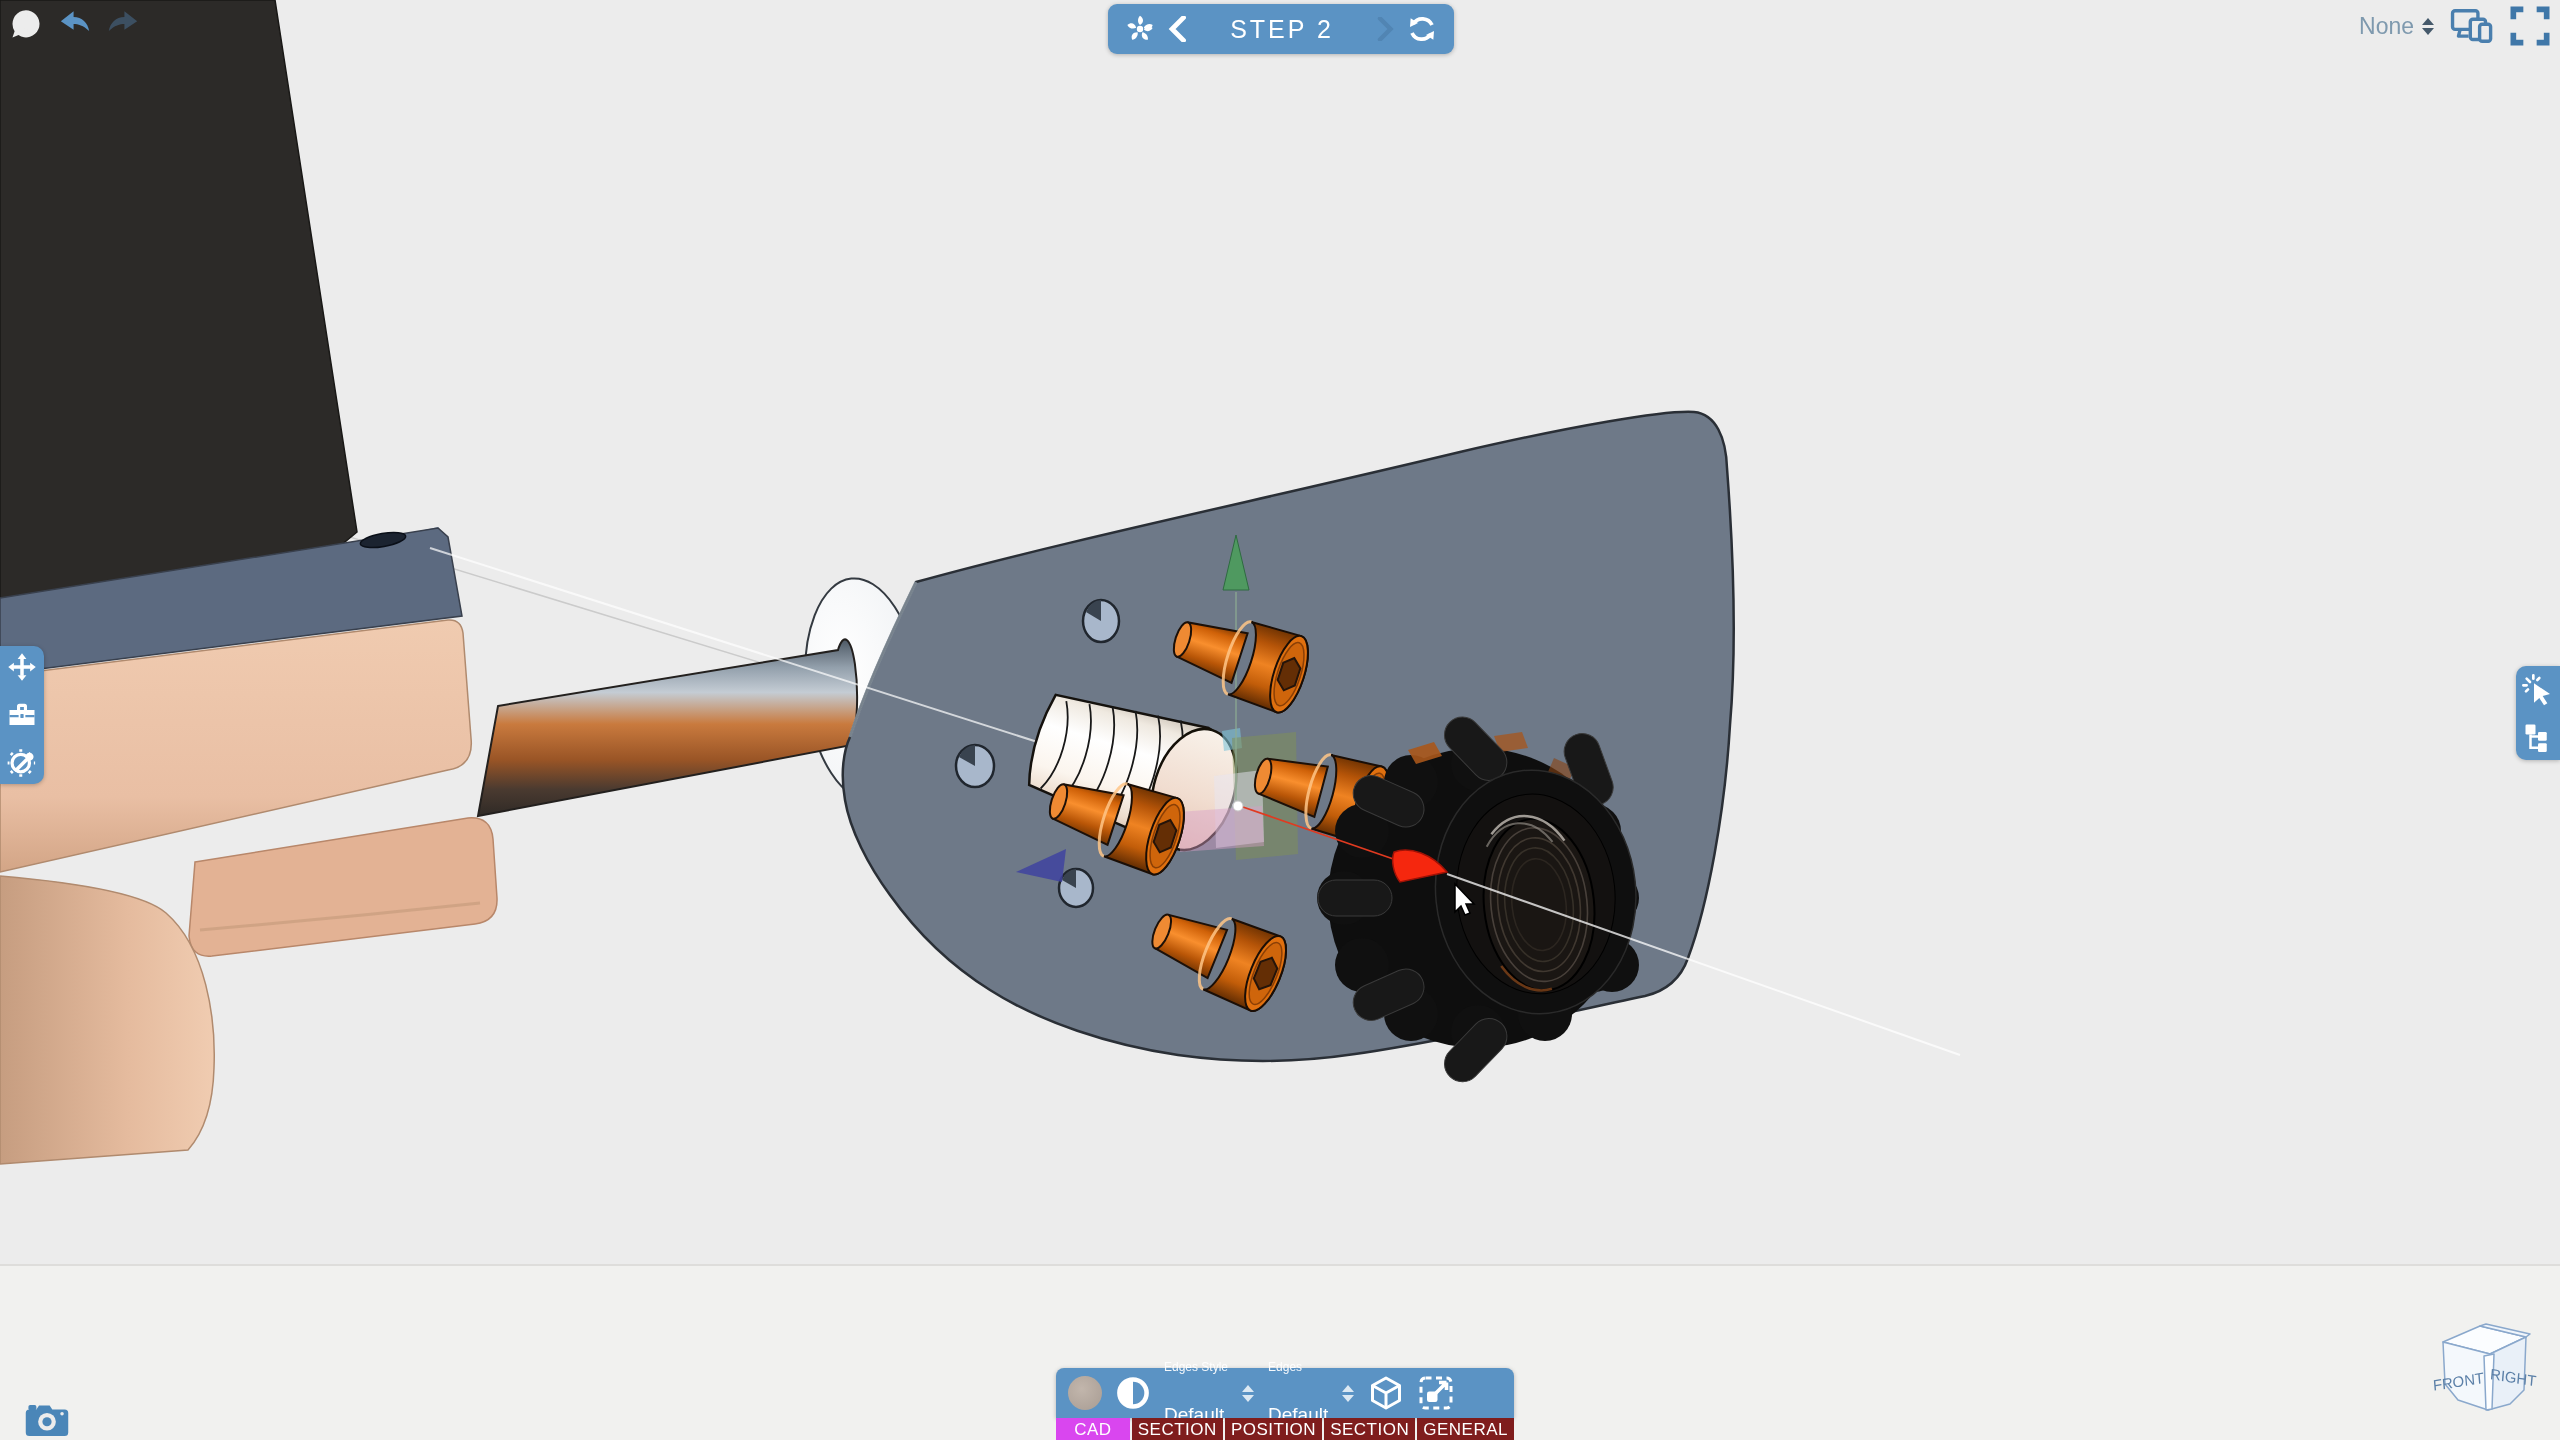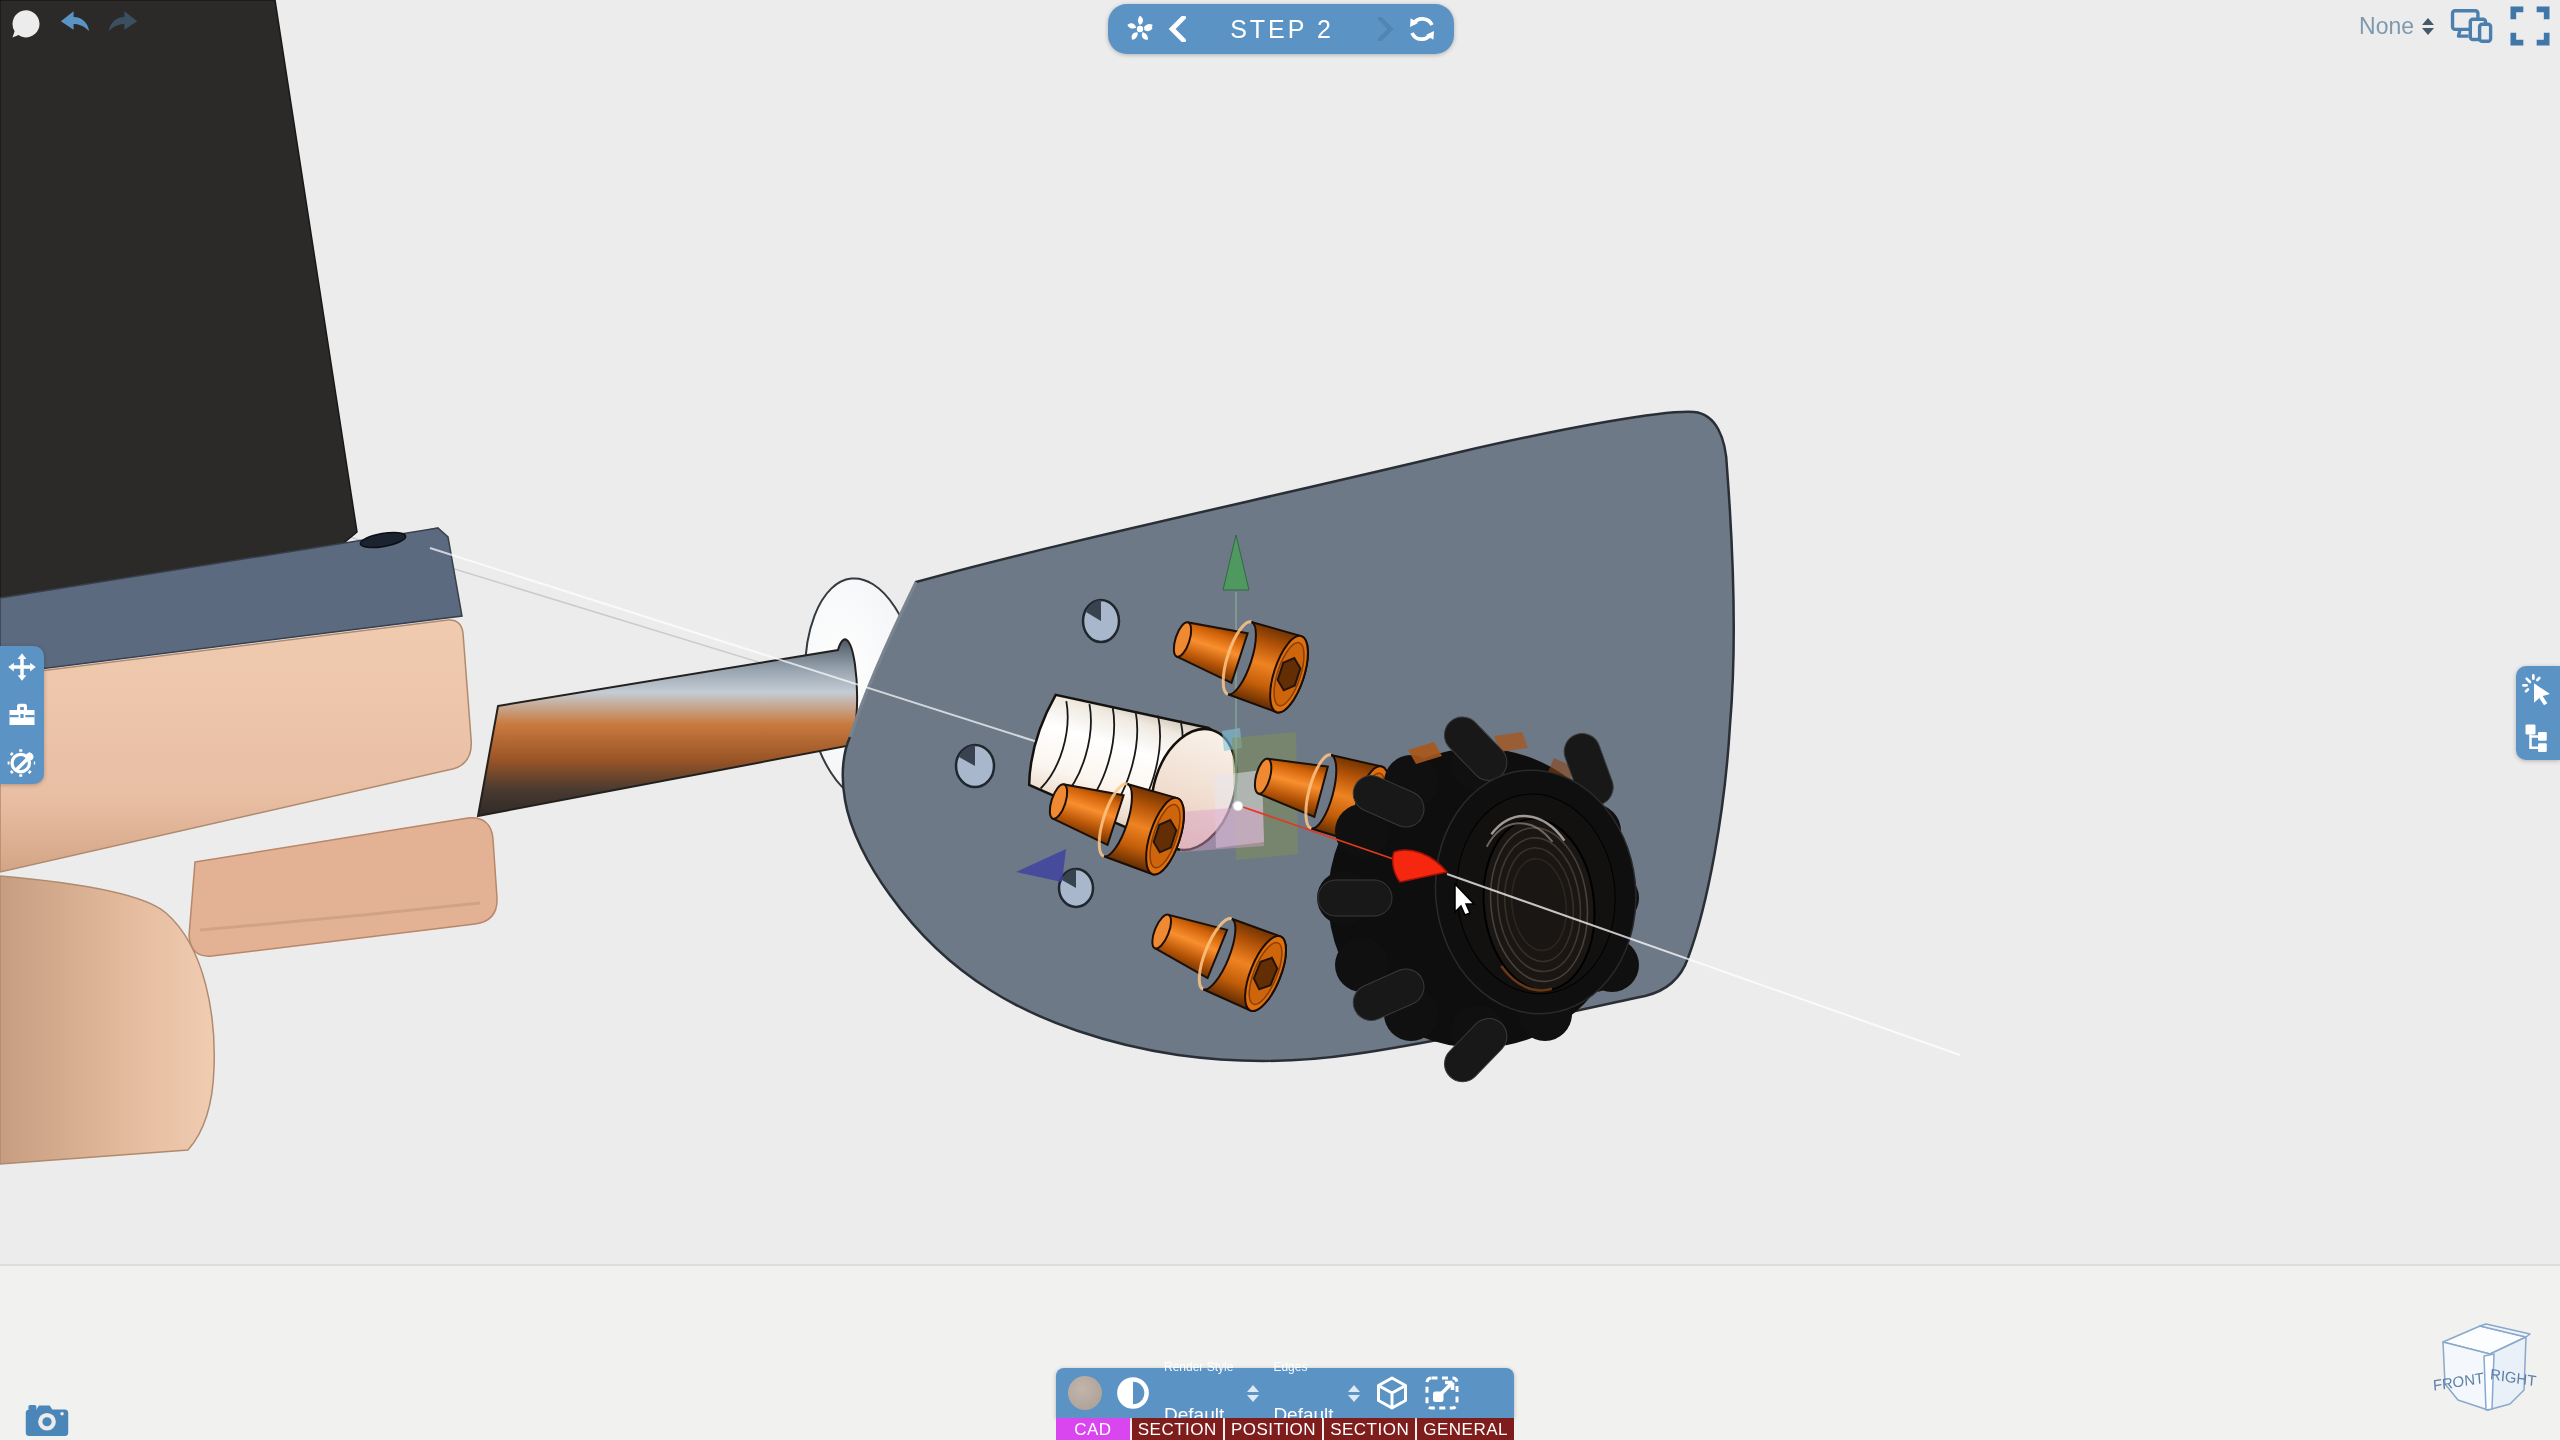--- a/index.html
+++ b/index.html
@@ -5,21 +5,21 @@
   html,body{margin:0;padding:0;background:#ececec;}
   .stage{position:relative;width:2560px;height:1440px;overflow:hidden;
          font-family:"Liberation Sans",sans-serif;background:#ececec;}
   .scene{position:absolute;left:0;top:0;}
   
   .bluebar{background:#5b93c4;box-shadow:0 1px 4px rgba(0,0,0,.25);}
   .icon-btn{display:flex;align-items:center;justify-content:center;cursor:pointer;}
   
   .tl-tools{position:absolute;left:8px;top:6px;display:flex;align-items:center;gap:14px;}
   
-  .stepbar{position:absolute;left:1108px;top:4px;width:346px;height:50px;border-radius:19px;
+  .stepbar{position:absolute;left:1108px;top:4px;width:346px;height:50px;border-radius:9px;
            display:flex;align-items:center;padding:0 16px;box-sizing:border-box;gap:10px;}
   .stepbar .label{flex:1;text-align:center;color:#fff;font-size:25px;letter-spacing:3px;font-weight:500;}
   
   .tr-tools{position:absolute;right:10px;top:6px;display:flex;align-items:center;gap:16px;margin-left:28px;}
   .none-select{display:flex;align-items:center;gap:8px;color:#7e99ae;font-size:23px;cursor:pointer;}
   .stepper{display:flex;flex-direction:column;gap:3px;}
   .stepper i{width:0;height:0;border-left:6px solid transparent;border-right:6px solid transparent;}
   .stepper .up{border-bottom:7px solid #45596b;}
   .stepper .dn{border-top:7px solid #45596b;}
   .stepper.light .up{border-bottom-color:#dce9f3;}
@@ -400,21 +400,21 @@
     <div class="btoolbar bluebar">
       <div class="swatch"></div>
       <div class="icon-btn">
         <svg width="34" height="34" viewBox="0 0 24 24">
           <circle cx="12" cy="12" r="10" fill="#fff"></circle>
           <path d="M12 4 a8 8 0 0 1 0 16 Z" fill="#5b93c4"></path>
           <circle cx="12" cy="12" r="10" fill="none" stroke="#fff" stroke-width="2.4"></circle>
         </svg>
       </div>
       <div class="dd">
-        <span class="cap">Render Style</span>
+        <span class="cap">Edges Style</span>
         <span class="val">Default</span>
       </div>
       <span class="stepper light">
           <i class="up"></i>
           <i class="dn"></i>
         </span>
       <div class="dd">
         <span class="cap">Edges</span>
         <span class="val">Default</span>
       </div>

